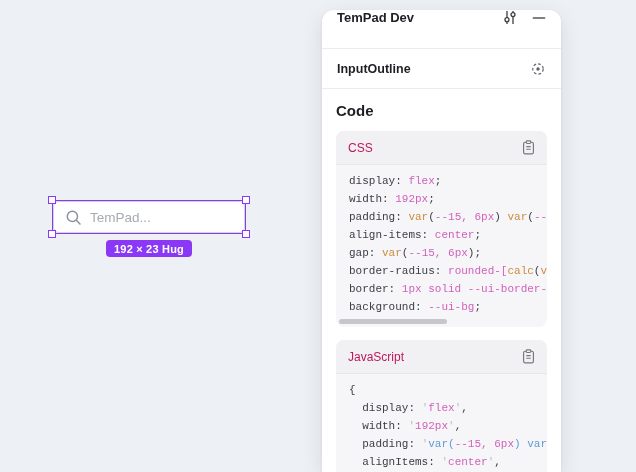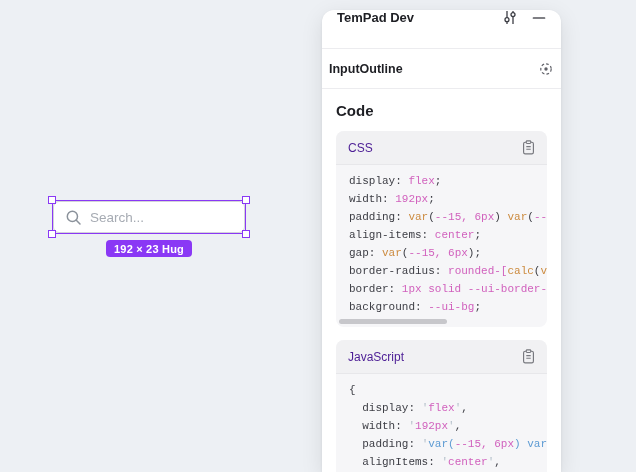--- a/index.html
+++ b/index.html
@@ -41,36 +41,36 @@
   .panel-header {
     height:39px; display:flex; align-items:flex-start; justify-content:space-between;
     padding:0 15px; border-bottom:1px solid #ececef;
   }
   .panel-title { font-size:13px; font-weight:700; color:#1e1f24; }
   .header-actions { display:flex; align-items:center; gap:14px; }
   .icon-btn { display:flex; align-items:center; justify-content:center; cursor:pointer; background:none; border:none; padding:0; }
 
   .component-row {
     height:40px; display:flex; align-items:center; justify-content:space-between;
-    padding:0 7px; border-bottom:1px solid #ececef;
+    padding:0 15px; border-bottom:1px solid #ececef;
   }
   .component-name { font-size:12.5px; font-weight:700; color:#1e1f24; }
 
   .code-section { padding:13px 14px 0; }
   .code-section-title { font-size:15px; font-weight:700; color:#1e1f24; margin-bottom:12px; }
 
   .code-block {
     background:#f6f6f8; border-radius:8px; margin-bottom:13px;
     overflow:hidden; position:relative;
   }
   .code-block-header {
     height:34px; display:flex; align-items:center; justify-content:space-between;
     padding:0 12px; background:#f1f1f3; border-bottom:1px solid #e7e7ea;
   }
-  .code-block-label { font-size:12px; color:#4c1d95; }
+  .code-block-label { font-size:12px; color:#be185d; }
   .code-body {
     padding:7px 0 11px 13px;
     font-family:"Liberation Mono","DejaVu Sans Mono",monospace;
     font-size:11px; line-height:18px; white-space:pre; overflow:hidden;
   }
   .code-line { height:18px; }
   .tk-p { color:#3c3d44; }
   .tk-v { color:#d161bd; }
   .tk-f { color:#cc8b3f; }
   .tk-q { color:#b4bfca; }
@@ -83,21 +83,21 @@
 </style>
 </head>
 <body>
 
 <div class="selection-wrap">
   <div class="search-input">
     <svg width="17" height="17" viewBox="0 0 17 17" fill="none">
       <circle cx="7.4" cy="7.4" r="5.1" stroke="#8b929b" stroke-width="1.5"></circle>
       <line x1="11.3" y1="11.3" x2="15" y2="15" stroke="#8b929b" stroke-width="1.5" stroke-linecap="round"></line>
     </svg>
-    <span class="search-placeholder">Search...</span>
+    <span class="search-placeholder">TemPad...</span>
   </div>
   <div class="sel-outline"></div>
   <div class="handle tl"></div>
   <div class="handle tr"></div>
   <div class="handle bl"></div>
   <div class="handle br"></div>
 </div>
 
 <div class="dim-badge-wrap">
   <span class="dim-badge">192 × 23 Hug</span>

